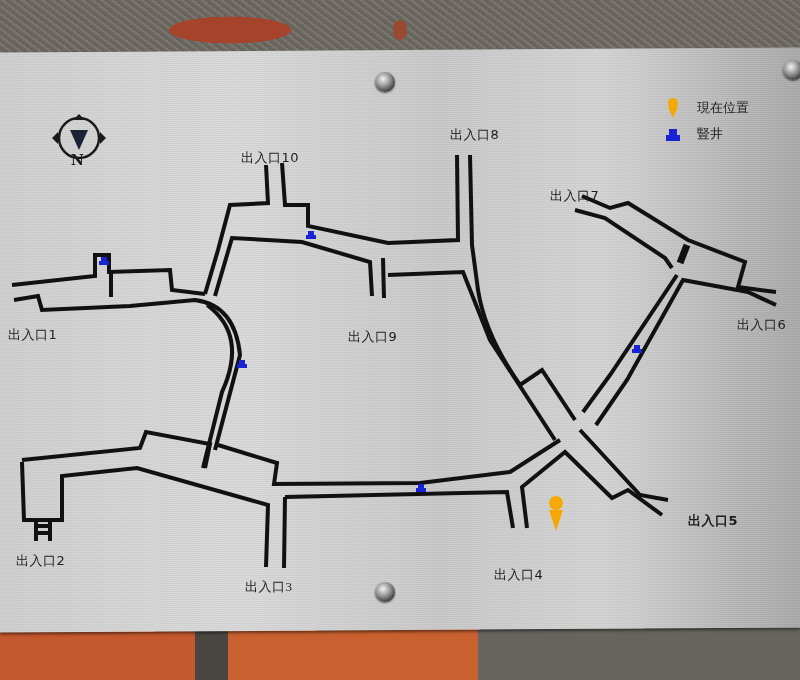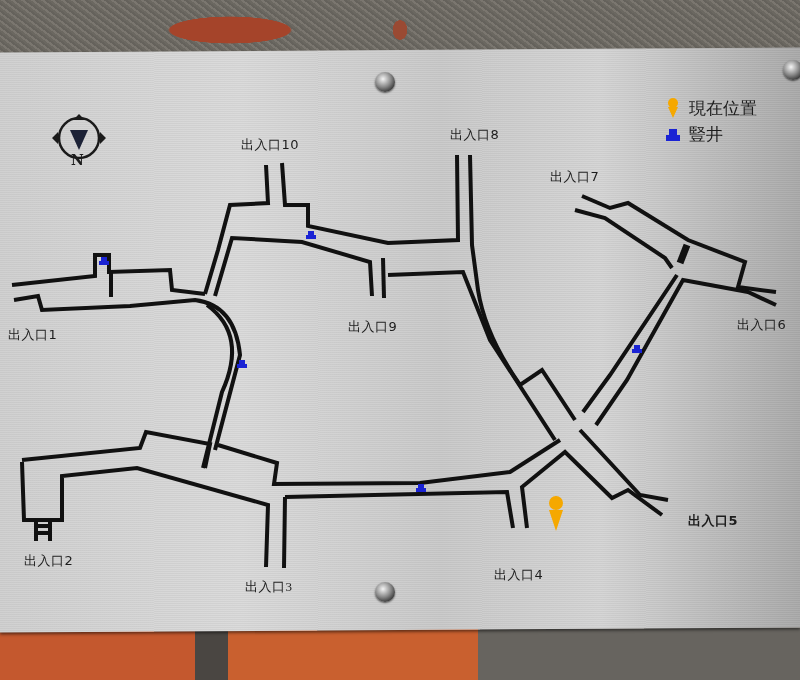--- a/index.html
+++ b/index.html
@@ -22,21 +22,21 @@
     box-shadow: 0 2px 3px rgba(0,0,0,.5); }
   .plaque::after { content:""; position:absolute; inset:0;
     background: repeating-linear-gradient(0deg, rgba(255,255,255,.05) 0 1px, rgba(0,0,0,.03) 1px 2px); }
   svg.map { position:absolute; left:0; top:0; }
   .label { position:absolute; font-size:13px; color:#1c1c1c; white-space:nowrap; letter-spacing:0.5px; }
   .screw { position:absolute; width:20px; height:20px; border-radius:50%;
     background: radial-gradient(circle at 40% 35%, #f4f4f4 0%, #8a8a8a 45%, #2f2f2f 80%);
     box-shadow: 0 1px 2px rgba(0,0,0,.6); }
   .legend { position:absolute; left:665px; top:95px; }
   .legend-row { display:flex; align-items:center; height:26px; }
-  .legend-text { font-size:17px; color:#1c1c1c; margin-left:8px; }
+  .legend-text { font-size:13px; color:#1c1c1c; margin-left:16px; }
 </style>
 </head>
 <body>
 
 <div class="wall-top"></div>
 <div class="wall-bottom"></div>
 
 <div class="plaque"></div>
 
 <svg class="map" width="800" height="680">
@@ -122,21 +122,21 @@
   <div class="legend-row">
     <svg width="16" height="16">
         <rect x="4" y="3" width="8" height="6" fill="#1a23d4"></rect>
         <rect x="1" y="9" width="14" height="6" fill="#1a23d4"></rect>
       </svg>
     <span class="legend-text">豎井</span>
   </div>
 </div>
 
 <span class="label" style="left:8px;top:326px;">出入口1</span>
-<span class="label" style="left:24px;top:552px;">出入口2</span>
+<span class="label" style="left:16px;top:552px;">出入口2</span>
 <span class="label" style="left:245px;top:578px;font-family:Liberation Serif, serif;">出入口3</span>
 <span class="label" style="left:494px;top:566px;">出入口4</span>
 <span class="label" style="left:688px;top:512px;font-weight:bold;">出入口5</span>
 <span class="label" style="left:737px;top:316px;">出入口6</span>
-<span class="label" style="left:550px;top:168px;">出入口7</span>
+<span class="label" style="left:550px;top:187px;">出入口7</span>
 <span class="label" style="left:450px;top:126px;">出入口8</span>
-<span class="label" style="left:348px;top:318px;">出入口9</span>
-<span class="label" style="left:241px;top:136px;">出入口10</span>
+<span class="label" style="left:348px;top:328px;">出入口9</span>
+<span class="label" style="left:241px;top:149px;">出入口10</span>
 
 </body></html>

